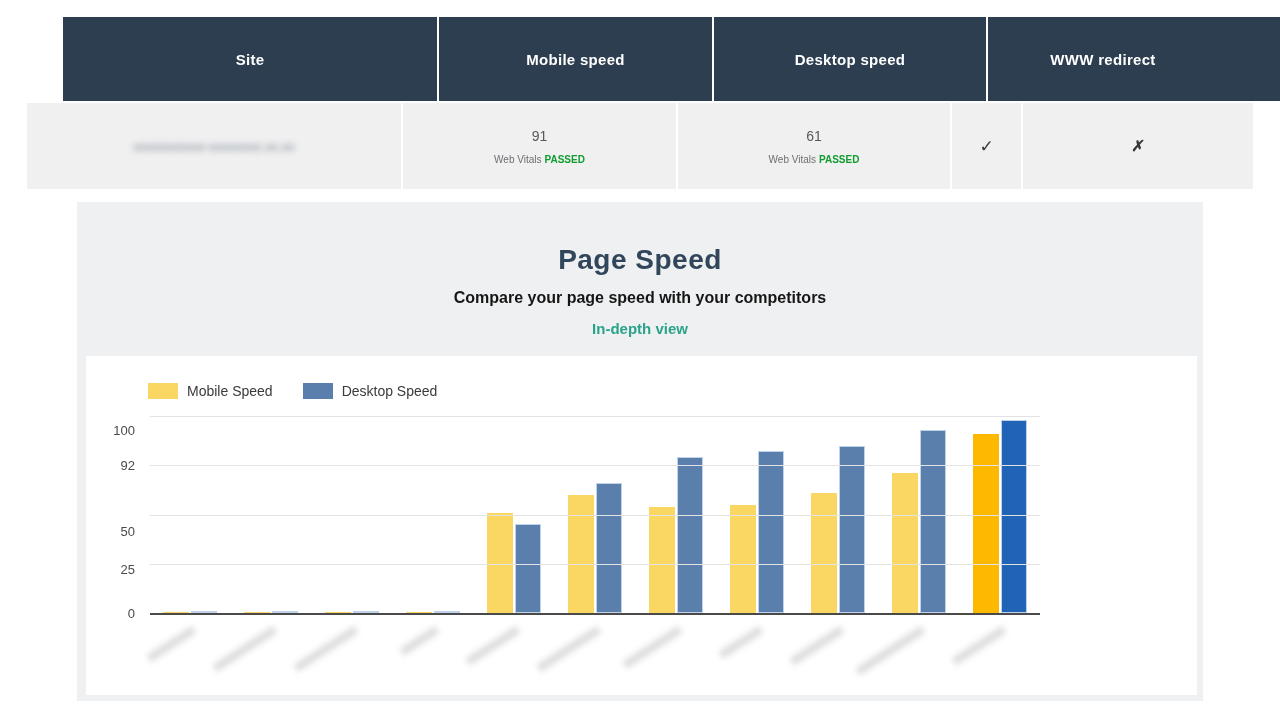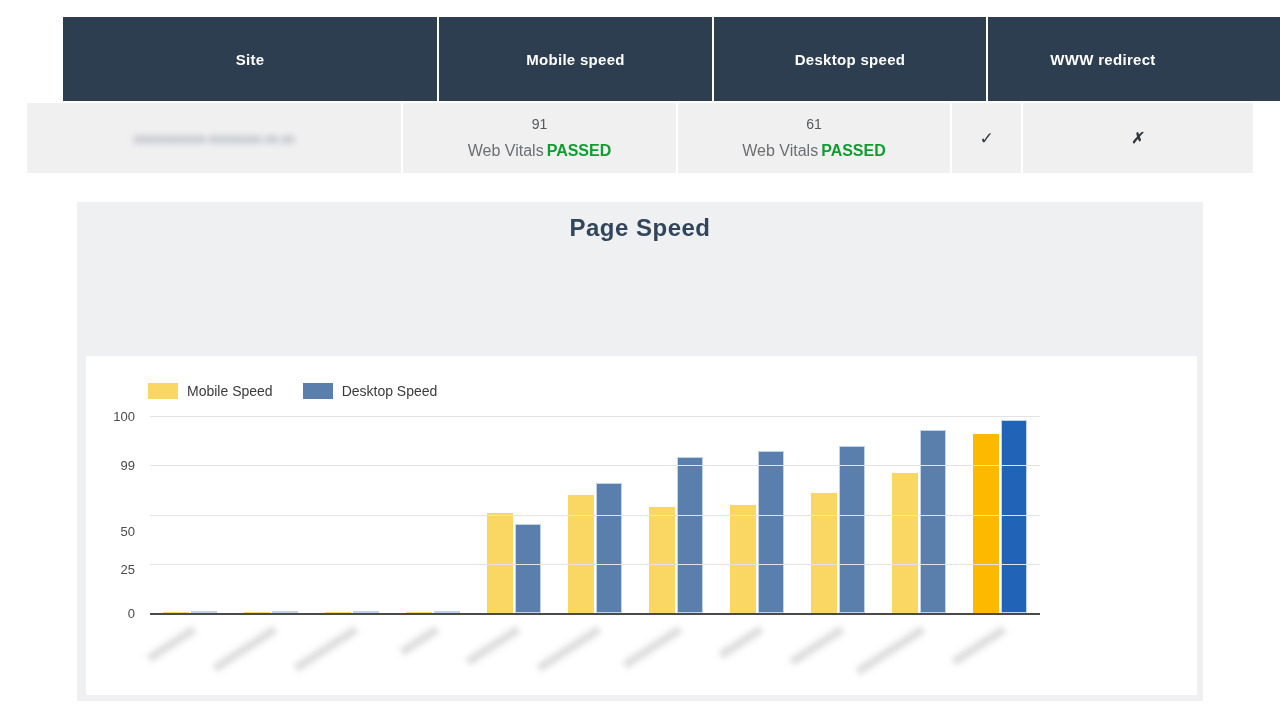--- a/index.html
+++ b/index.html
@@ -3,42 +3,42 @@
 <meta charset="utf-8">
 <style>
   * { margin:0; padding:0; box-sizing:border-box; }
   html,body { width:1280px; height:720px; background:#ffffff; overflow:hidden;
               font-family:"Liberation Sans", sans-serif; }
 
   
   .site-table { position:absolute; left:27px; top:17px; width:1226px; }
   .t-row { display:flex; width:100%; }
   .t-head { background:#2C3E50; height:84px;margin-left:36px; }
-  .t-data { background:#F0F0F1; height:72px; }
+  .t-data { background:#F0F0F1; height:88px; }
   .t-cell { display:flex; flex-direction:column; align-items:center; justify-content:center;
             border-right:2px solid #ffffff; }
   .t-cell:last-child { border-right:none; }
   .c-site    { width:376px; }
   .c-mobile  { width:275px; }
   .c-desktop { width:274px; }
   .c-ssl     { width:71px; }
   .c-www     { width:230px; }
   .t-head .t-cell { color:#ffffff; font-size:15px; font-weight:bold; letter-spacing:0.3px; }
   .t-data { border-top:2px solid #ffffff; }
   .score { font-size:14px; color:#55595c; }
-  .vitals { margin-top:10px; font-size:16px; color:#6b6f72; }
+  .vitals { margin-top:10px; font-size:10px; color:#6b6f72; }
   .vitals b { color:#119C30; font-weight:bold; margin-left:3px; }
   .blurred-site { font-size:13px; color:#7d8790; filter:blur(3px); white-space:nowrap; }
   .mark { font-size:17px; color:#33383d; }
   .cross { transform:skewX(-8deg); font-size:15px; font-weight:bold; }
 
   
   .speed-card { position:absolute; left:77px; top:202px; width:1126px; height:499px;
                 background:#EFF0F2; }
-  .card-title { margin-top:12px; text-align:center; font-size:24px; font-weight:bold;
+  .card-title { margin-top:42px; text-align:center; font-size:28px; font-weight:bold;
                 color:#31465A; letter-spacing:0.5px; }
   .card-subtitle { margin-top:13px; text-align:center; font-size:16px; font-weight:bold;
                    color:#161616; }
   .card-link-wrap { margin-top:13px; text-align:center; }
   .card-link { font-size:15px; font-weight:bold; color:#2AA38A; text-decoration:none;
                cursor:pointer; }
 
   
   .chart-panel { position:absolute; left:9px; right:6px; top:154px; bottom:6px; background:#ffffff; }
   .legend { position:absolute; left:62px; top:27px; display:flex; gap:30px; }
@@ -91,20 +91,24 @@
       <span class="mark">✓</span>
     </div>
     <div class="t-cell c-www">
       <span class="mark cross">✗</span>
     </div>
   </div>
 </div>
 
 <div class="speed-card">
   <div class="card-title">Page Speed</div>
+  <div class="card-subtitle">Compare your page speed with your competitors</div>
+  <div class="card-link-wrap">
+    <a class="card-link">In-depth view</a>
+  </div>
 
   <div class="chart-panel">
     <div class="legend">
       <div class="legend-item">
         <span class="swatch" style="background: rgb(250, 215, 99);"></span>
         <span class="legend-label">Mobile Speed</span>
       </div>
       <div class="legend-item">
         <span class="swatch" style="background: rgb(91, 127, 173);"></span>
         <span class="legend-label">Desktop Speed</span>
@@ -158,23 +162,23 @@
               <div class="bar" style="height: 179.27px; background: rgb(253, 185, 0);"></div>
               <div class="bar" style="height: 193.06px; background: rgb(33, 99, 182); border: 1px solid rgba(199, 216, 238, 0.95);"></div>
             </div>
           </div>
       <div class="ylabel" style="bottom: -8px;">0</div>
           <div class="gridline" style="bottom: 48.25px;"></div>
           <div class="ylabel" style="bottom: 36px;">25</div>
           <div class="gridline" style="bottom: 97.5px;"></div>
           <div class="ylabel" style="bottom: 74px;">50</div>
           <div class="gridline" style="bottom: 146.75px;"></div>
-          <div class="ylabel" style="bottom: 139.75px;">99</div>
+          <div class="ylabel" style="bottom: 139.75px;">92</div>
           <div class="gridline" style="bottom: 196px;"></div>
-          <div class="ylabel" style="bottom: 189px; margin-top: 44px;">100</div>
+          <div class="ylabel" style="bottom: 175px; margin-top: 44px;">100</div>
         </div>
       <div class="xlabels" id="xlabels">
           <div class="xcell">
             <span>xxxxxxxxx</span>
           </div>
           <div class="xcell">
             <span>xxxxxxxxxxxx</span>
           </div>
           <div class="xcell">
             <span>xxxxxxxxxxxx</span>

